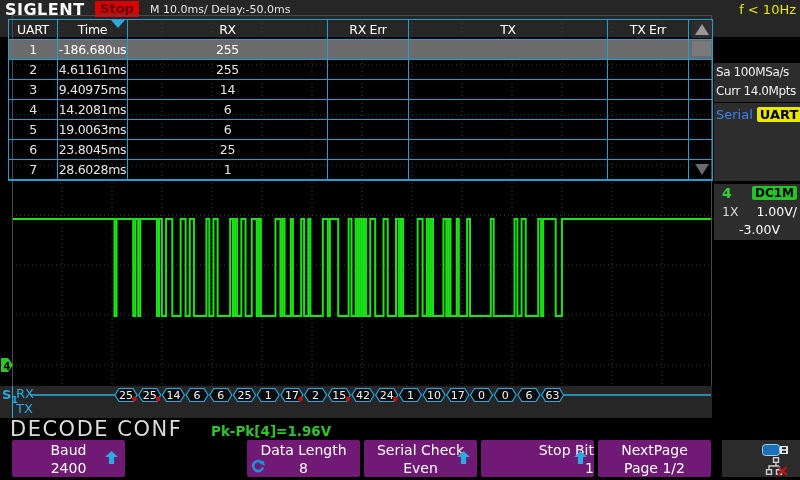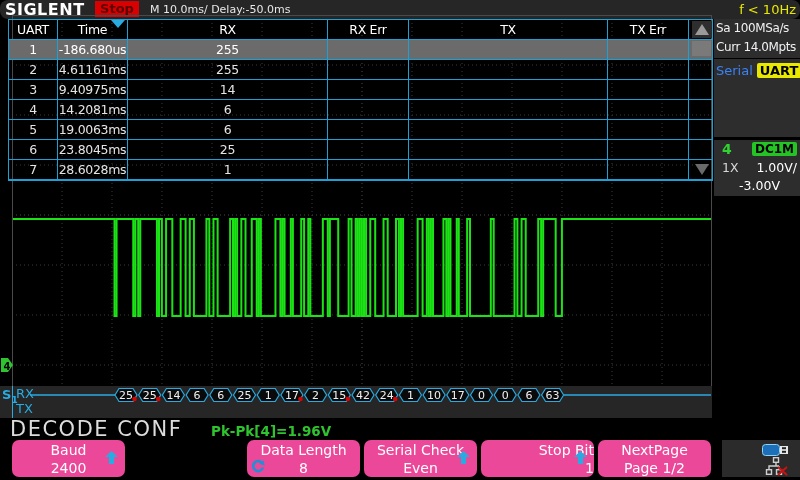--- a/index.html
+++ b/index.html
@@ -1,20 +1,20 @@
 <!DOCTYPE html>
 <html><head>
 <meta charset="utf-8">
 <style>
   html,body{margin:0;padding:0;background:#000;}
   #screen{position:relative;width:800px;height:480px;background:#000;overflow:hidden;
           font-family:"DejaVu Sans",sans-serif;color:#ddd;-webkit-user-select:none;user-select:none;}
 
   
-  #topbar{position:absolute;left:0;top:0;width:800px;height:19px;background:#262626;border-radius:8px;}
+  #topbar{position:absolute;left:0;top:0;width:800px;height:37px;background:#262626;}
   #brand{position:absolute;left:5px;top:0;font-size:16px;font-weight:800;letter-spacing:.5px;color:#fff;line-height:19px;}
   #stop-badge{position:absolute;left:95px;top:1px;width:44px;height:16px;background:#d80000;color:#5c0000;
               font-weight:bold;font-size:13px;text-align:center;line-height:16px;}
   #tb-text{position:absolute;left:150px;top:0;font-size:11px;color:#e8e8e8;line-height:19px;}
   #freq{position:absolute;right:4px;top:0;font-size:13px;color:#e8e800;line-height:19px;margin-left:40px;}
 
   
   svg.layer{position:absolute;left:0;top:0;pointer-events:none;}
   #scope-svg{z-index:1;}
   #bus-svg{z-index:4;}
@@ -34,21 +34,21 @@
   
   #scrollbar{position:absolute;right:0;top:0;width:21px;height:159px;z-index:5;}
   .sb-up{position:absolute;left:1px;right:0;top:1px;height:17px;background:#2e2e2e;display:flex;align-items:center;justify-content:center;}
   .sb-up i{display:block;width:0;height:0;border-left:7px solid transparent;border-right:7px solid transparent;border-bottom:11px solid #9a9a9a;}
   .sb-thumb{position:absolute;left:1px;right:1px;top:21px;height:15px;background:#7a7a7a;}
   .sb-down{position:absolute;left:1px;right:0;bottom:2px;height:16px;display:flex;align-items:center;justify-content:center;}
   .sb-down i{display:block;width:0;height:0;border-left:7px solid transparent;border-right:7px solid transparent;border-top:11px solid #6a6a6a;}
 
   
   #sidebar{position:absolute;left:714px;top:19px;width:86px;height:400px;z-index:3;}
-  .side-panel{position:absolute;left:0;width:86px;background:#2d2d2d;}
+  .side-panel{position:absolute;left:0;width:86px;background:#2d2d2d;margin-top:44px;}
   #panel-acq{top:0;height:39px;font-size:12px;letter-spacing:-.4px;color:#f0f0f0;line-height:19px;padding-left:2px;box-sizing:border-box;}
   #panel-serial{top:40px;height:78px;padding:4px 0 0 2px;box-sizing:border-box;font-size:13px;}
   #serial-label{color:#3b82f6;}
   #serial-badge{background:#e8e800;color:#000;font-weight:bold;padding:0 3px;margin-left:4px;border-radius:2px;}
   #panel-ch{top:121px;height:56px;font-size:12.5px;}
   .ch-row{display:flex;justify-content:space-between;align-items:center;height:18px;padding:0 3px 0 8px;}
   #ch-num{color:#2fd42f;font-weight:bold;font-size:14px;}
   #ch-coupling{background:#25c425;color:#000;font-weight:bold;font-size:12px;padding:0 3px;border-radius:2px;}
   #ch-probe{color:#d8d8d8;}
   .ch-val{color:#fff;}
@@ -60,21 +60,21 @@
   #bus-source sub{font-size:9px;}
   #bus-divider{position:absolute;left:12px;top:0;width:0;height:32px;border-left:1px solid #29abe2;}
   #rx-label{position:absolute;left:16px;top:0;color:#29abe2;font-size:13px;line-height:16px;}
   #tx-label{position:absolute;left:16px;top:15px;color:#29abe2;font-size:13px;line-height:16px;}
 
   
   #decode-title{position:absolute;left:10px;top:417px;font-size:21px;letter-spacing:1.5px;color:#dcdcdc;z-index:3;}
   #pkpk{position:absolute;left:187px;top:423px;font-size:13.5px;font-weight:bold;color:#2fc42f;z-index:3;margin-left:24px;}
 
   
-  .menu-btn{position:absolute;top:440px;width:113px;height:37px;background:#ec4899;border-radius:7px;
+  .menu-btn{position:absolute;top:440px;width:113px;height:37px;background:#701a75;border-radius:2px;
             color:#fff;text-align:center;font-size:14px;line-height:18px;z-index:3;box-sizing:border-box;padding-top:1px;}
   #btn-baud{left:12px;} #btn-datalen{left:247px;} #btn-parity{left:364px;} #btn-stopbit{left:481px;text-align:right;} #btn-nextpage{left:598px;}
   .up-arrow{position:absolute;right:7px;top:11px;width:13px;height:13px;background:#29abe2;
             clip-path:polygon(50% 0,100% 46%,70% 46%,70% 100%,30% 100%,30% 46%,0 46%);}
   .rotate-ic{position:absolute;left:3px;bottom:2px;width:16px;height:16px;}
   #right-panel{position:absolute;left:722px;top:440px;width:78px;height:37px;background:#2b2b2b;z-index:3;}
   #usb-icon{position:absolute;right:10px;top:3px;}
   #lan-icon{position:absolute;right:11px;top:17px;}
 </style>
 </head>

